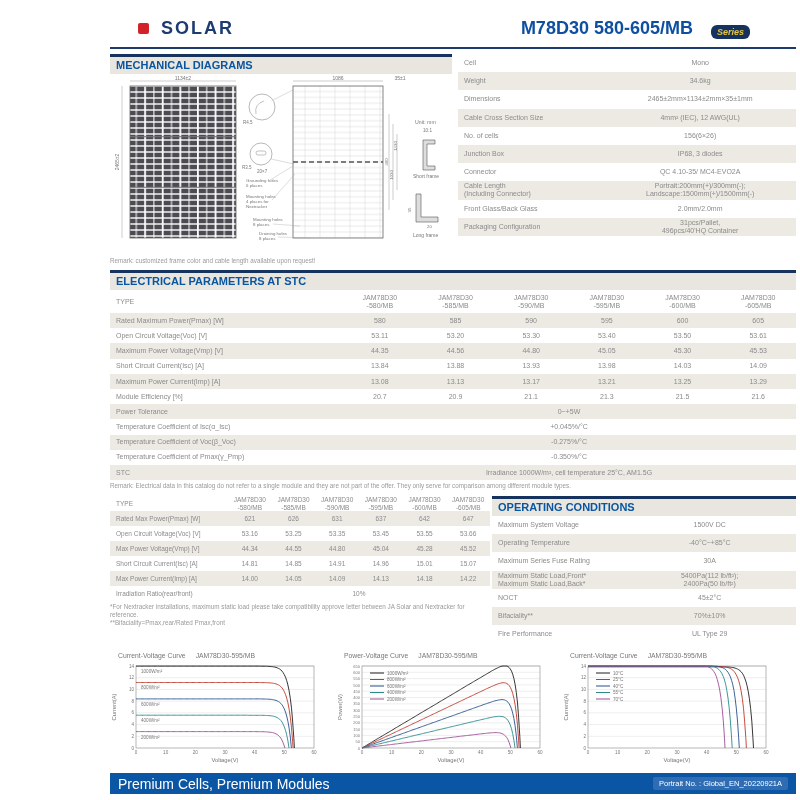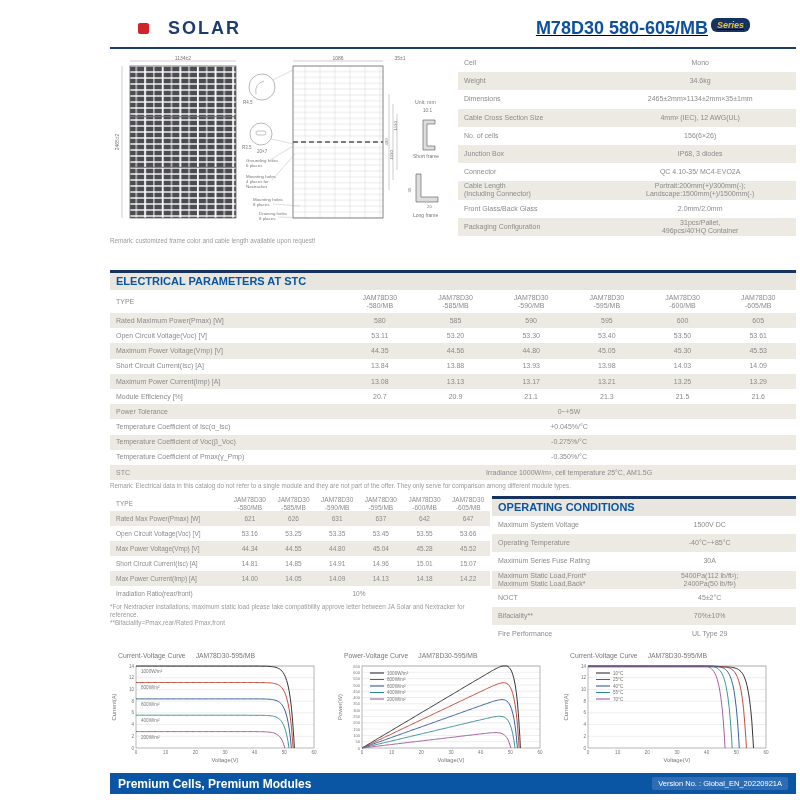--- a/index.html
+++ b/index.html
@@ -2,24 +2,24 @@
 <html><head>
 <meta charset="utf-8">
 <style>
   html,body{margin:0;padding:0;background:#fff;}
   .page{position:relative;width:800px;height:800px;background:#fff;
         font-family:"Liberation Sans", sans-serif;overflow:hidden;}
   .abs{position:absolute;}
   
   .hdr{top:10px;left:110px;width:686px;height:36px;display:flex;
        justify-content:space-between;align-items:center;}
-  .brand{display:flex;align-items:center;gap:19px;padding-left:28px;}
+  .brand{display:flex;align-items:center;gap:12px;padding-left:28px;}
   .brand .mark{width:11px;height:11px;background:#d2232a;border-radius:2px;display:inline-block;}
   .brand .txt{font-size:18px;font-weight:bold;color:#1d3c72;letter-spacing:2px;}
-  .titleblock{display:flex;align-items:flex-start;gap:3px;padding-right:46px;text-decoration:underline;}
+  .titleblock{display:flex;align-items:flex-end;gap:18px;padding-right:46px;}
   .model{font-size:18px;font-weight:bold;color:#0d4fa0;}
   .badge{background:#16335f;color:#e7c53d;font-size:9px;font-style:italic;
          font-weight:bold;padding:2px 6px;border-radius:6px;}
   .rule{top:47px;left:110px;width:686px;height:2px;background:#1c3a6c;}
   
   .secbar{background:#e9e6e0;border-top:3px solid #16335f;height:15px;
           line-height:15px;padding:1px 6px;font-weight:bold;color:#0a55a0;font-size:11px;}
   
   .kv-row{display:flex;align-items:center;min-height:18.2px;font-size:7px;
           color:#8b8b8b;line-height:1.15;}
@@ -37,21 +37,21 @@
   .irr .mx-row{min-height:15px;font-size:6.5px;}
   .mx-cell{flex:1;text-align:center;white-space:pre-line;}
   .mx-span{flex:1;text-align:center;}
   .tiny{font-size:6.3px;color:#9a9a9a;line-height:1.25;}
   
   .charts{display:flex;gap:14px;padding-top:4px;}
   .chart .ctitle{font-size:6.8px;color:#777;display:flex;gap:10px;padding-left:8px;margin-bottom:1px;}
   
   .footer{top:773px;left:110px;width:686px;height:21px;background:#0a55a4;color:#fff;
           display:flex;justify-content:space-between;align-items:center;padding:0 8px;box-sizing:border-box;}
-  .footer .fl{font-weight:bold;font-size:12px;}
+  .footer .fl{font-weight:normal;font-size:14px;}
   .footer .fr{font-size:7.5px;background:#2e6cb3;padding:2px 6px;border-radius:2px;}
   svg text{fill:#777;}
 </style>
 </head>
 <body>
 
 <div class="page">
 
   <div class="abs hdr">
     <div class="brand">
@@ -59,20 +59,21 @@
       <span class="txt">SOLAR</span>
     </div>
     <div class="titleblock">
       <span class="model">M78D30 580-605/MB</span>
       <span class="badge">Series</span>
     </div>
   </div>
   <div class="abs rule"></div>
 
   <div class="abs" style="top:54px;left:110px;width:342px;">
+    <div class="secbar">MECHANICAL DIAGRAMS</div>
     <svg width="342" height="178" viewBox="0 0 342 178">
       <defs>
         <pattern id="cells" width="17.6" height="6" patternUnits="userSpaceOnUse">
           <rect width="17.6" height="6" fill="#fff"></rect>
           <rect x="0.8" y="0.7" width="7.4" height="4.6" fill="#4b4b52"></rect>
           <rect x="9.2" y="0.7" width="7.4" height="4.6" fill="#4b4b52"></rect>
         </pattern>
         <pattern id="bgrid" width="15" height="5.85" patternUnits="userSpaceOnUse">
           <rect width="15" height="5.85" fill="none" stroke="#c9c9c9" stroke-width="0.4"></rect>
         </pattern>
@@ -532,15 +533,15 @@
             <text x="51" y="34.2" font-size="4.6">55°C</text>
             <line x1="34" y1="39" x2="48" y2="39" stroke="#9b4f95" stroke-width="1"></line>
             <text x="51" y="40.7" font-size="4.6">70°C</text>
           </svg>
       </div>
     </div>
   </div>
 
   <div class="abs footer">
     <span class="fl">Premium Cells, Premium Modules</span>
-    <span class="fr">Version No. : Global_EN_20220921A</span>
+    <span class="fr">Portrait No. : Global_EN_20220921A</span>
   </div>
 </div>
 
 </body></html>

